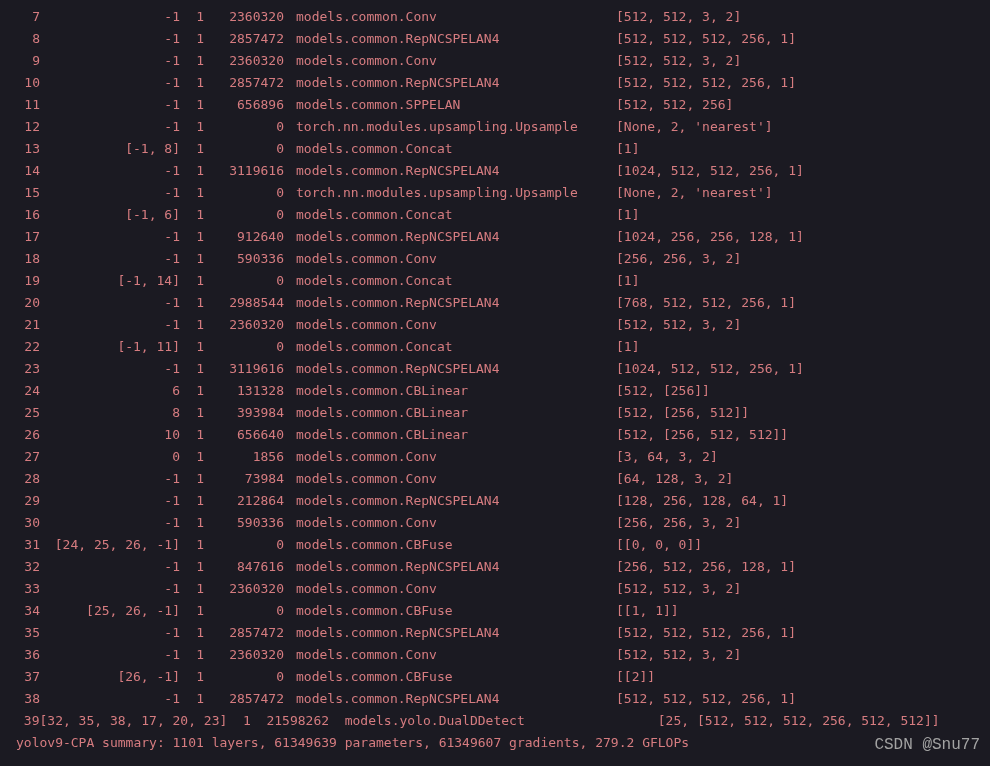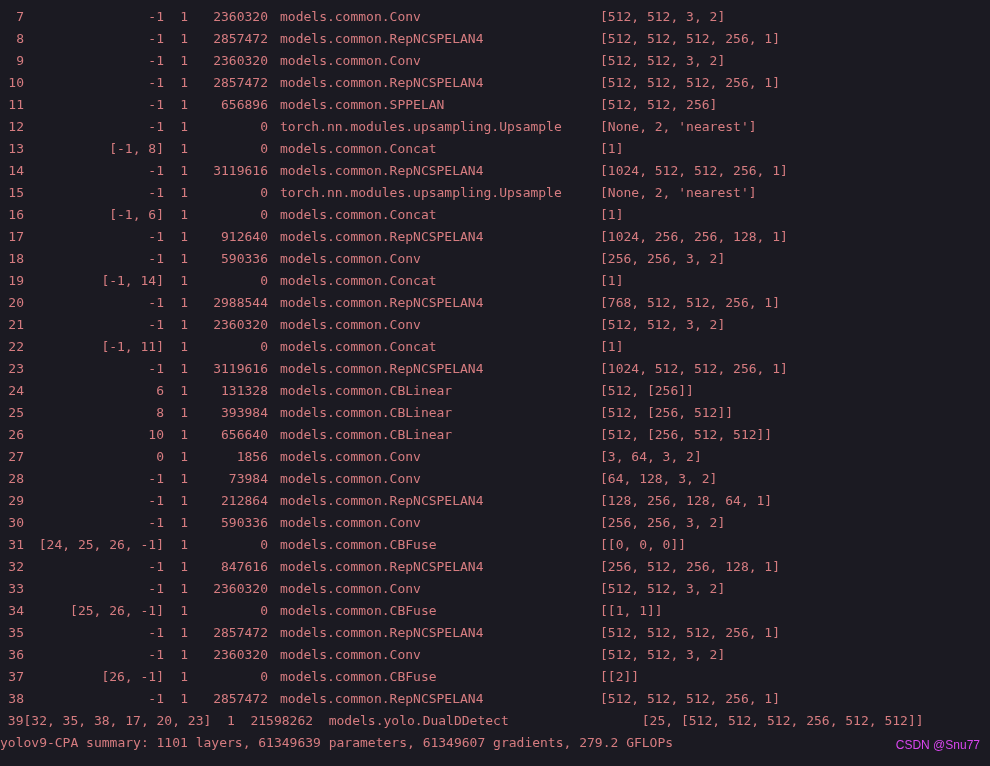--- a/index.html
+++ b/index.html
@@ -8,42 +8,42 @@
     width: 990px;
     height: 766px;
     background: #1b1a22;
     font-family: "Menlo", "Consolas", "DejaVu Sans Mono", monospace;
     font-size: 13px;
     line-height: 22px;
     color: #d67c80;
     overflow: hidden;
   }
   .terminal {
-    padding: 6px 8px 0 0;
+    padding: 6px 8px 0 16px;
     white-space: pre;
   }
   .row {
     height: 22px;
   }
   .idx { display:inline-block; width: 24px; text-align:right; }
   .from { display:inline-block; width: 140px; text-align:right; }
   .n   { display:inline-block; width: 24px; text-align:right; }
   .params { display:inline-block; width: 80px; text-align:right; }
   .gap1 { display:inline-block; width: 12px; }
   .module { display:inline-block; width: 300px; text-align:left; }
   .gap2 { display:inline-block; width: 20px; }
   .args { display:inline-block; text-align:left; }
   .summary-line { }
   .watermark {
     position: absolute;
     right: 10px;
     bottom: 10px;
-    color: #d946ef;
-    font-size: 12px;
-    font-family: Liberation Sans, sans-serif;
+    color: #a3a3a3;
+    font-size: 16px;
+    font-family: Liberation Mono, monospace;
   }
 </style>
 </head>
 <body>
 
 <div class="terminal" id="terminal"><div class="row"><span class="idx">7</span><span class="from">-1</span><span class="n">1</span><span class="params">2360320</span><span class="gap1"></span><span class="module">models.common.Conv</span><span class="gap2"></span><span class="args">[512, 512, 3, 2]</span></div><div class="row"><span class="idx">8</span><span class="from">-1</span><span class="n">1</span><span class="params">2857472</span><span class="gap1"></span><span class="module">models.common.RepNCSPELAN4</span><span class="gap2"></span><span class="args">[512, 512, 512, 256, 1]</span></div><div class="row"><span class="idx">9</span><span class="from">-1</span><span class="n">1</span><span class="params">2360320</span><span class="gap1"></span><span class="module">models.common.Conv</span><span class="gap2"></span><span class="args">[512, 512, 3, 2]</span></div><div class="row"><span class="idx">10</span><span class="from">-1</span><span class="n">1</span><span class="params">2857472</span><span class="gap1"></span><span class="module">models.common.RepNCSPELAN4</span><span class="gap2"></span><span class="args">[512, 512, 512, 256, 1]</span></div><div class="row"><span class="idx">11</span><span class="from">-1</span><span class="n">1</span><span class="params">656896</span><span class="gap1"></span><span class="module">models.common.SPPELAN</span><span class="gap2"></span><span class="args">[512, 512, 256]</span></div><div class="row"><span class="idx">12</span><span class="from">-1</span><span class="n">1</span><span class="params">0</span><span class="gap1"></span><span class="module">torch.nn.modules.upsampling.Upsample</span><span class="gap2"></span><span class="args">[None, 2, 'nearest']</span></div><div class="row"><span class="idx">13</span><span class="from">[-1, 8]</span><span class="n">1</span><span class="params">0</span><span class="gap1"></span><span class="module">models.common.Concat</span><span class="gap2"></span><span class="args">[1]</span></div><div class="row"><span class="idx">14</span><span class="from">-1</span><span class="n">1</span><span class="params">3119616</span><span class="gap1"></span><span class="module">models.common.RepNCSPELAN4</span><span class="gap2"></span><span class="args">[1024, 512, 512, 256, 1]</span></div><div class="row"><span class="idx">15</span><span class="from">-1</span><span class="n">1</span><span class="params">0</span><span class="gap1"></span><span class="module">torch.nn.modules.upsampling.Upsample</span><span class="gap2"></span><span class="args">[None, 2, 'nearest']</span></div><div class="row"><span class="idx">16</span><span class="from">[-1, 6]</span><span class="n">1</span><span class="params">0</span><span class="gap1"></span><span class="module">models.common.Concat</span><span class="gap2"></span><span class="args">[1]</span></div><div class="row"><span class="idx">17</span><span class="from">-1</span><span class="n">1</span><span class="params">912640</span><span class="gap1"></span><span class="module">models.common.RepNCSPELAN4</span><span class="gap2"></span><span class="args">[1024, 256, 256, 128, 1]</span></div><div class="row"><span class="idx">18</span><span class="from">-1</span><span class="n">1</span><span class="params">590336</span><span class="gap1"></span><span class="module">models.common.Conv</span><span class="gap2"></span><span class="args">[256, 256, 3, 2]</span></div><div class="row"><span class="idx">19</span><span class="from">[-1, 14]</span><span class="n">1</span><span class="params">0</span><span class="gap1"></span><span class="module">models.common.Concat</span><span class="gap2"></span><span class="args">[1]</span></div><div class="row"><span class="idx">20</span><span class="from">-1</span><span class="n">1</span><span class="params">2988544</span><span class="gap1"></span><span class="module">models.common.RepNCSPELAN4</span><span class="gap2"></span><span class="args">[768, 512, 512, 256, 1]</span></div><div class="row"><span class="idx">21</span><span class="from">-1</span><span class="n">1</span><span class="params">2360320</span><span class="gap1"></span><span class="module">models.common.Conv</span><span class="gap2"></span><span class="args">[512, 512, 3, 2]</span></div><div class="row"><span class="idx">22</span><span class="from">[-1, 11]</span><span class="n">1</span><span class="params">0</span><span class="gap1"></span><span class="module">models.common.Concat</span><span class="gap2"></span><span class="args">[1]</span></div><div class="row"><span class="idx">23</span><span class="from">-1</span><span class="n">1</span><span class="params">3119616</span><span class="gap1"></span><span class="module">models.common.RepNCSPELAN4</span><span class="gap2"></span><span class="args">[1024, 512, 512, 256, 1]</span></div><div class="row"><span class="idx">24</span><span class="from">6</span><span class="n">1</span><span class="params">131328</span><span class="gap1"></span><span class="module">models.common.CBLinear</span><span class="gap2"></span><span class="args">[512, [256]]</span></div><div class="row"><span class="idx">25</span><span class="from">8</span><span class="n">1</span><span class="params">393984</span><span class="gap1"></span><span class="module">models.common.CBLinear</span><span class="gap2"></span><span class="args">[512, [256, 512]]</span></div><div class="row"><span class="idx">26</span><span class="from">10</span><span class="n">1</span><span class="params">656640</span><span class="gap1"></span><span class="module">models.common.CBLinear</span><span class="gap2"></span><span class="args">[512, [256, 512, 512]]</span></div><div class="row"><span class="idx">27</span><span class="from">0</span><span class="n">1</span><span class="params">1856</span><span class="gap1"></span><span class="module">models.common.Conv</span><span class="gap2"></span><span class="args">[3, 64, 3, 2]</span></div><div class="row"><span class="idx">28</span><span class="from">-1</span><span class="n">1</span><span class="params">73984</span><span class="gap1"></span><span class="module">models.common.Conv</span><span class="gap2"></span><span class="args">[64, 128, 3, 2]</span></div><div class="row"><span class="idx">29</span><span class="from">-1</span><span class="n">1</span><span class="params">212864</span><span class="gap1"></span><span class="module">models.common.RepNCSPELAN4</span><span class="gap2"></span><span class="args">[128, 256, 128, 64, 1]</span></div><div class="row"><span class="idx">30</span><span class="from">-1</span><span class="n">1</span><span class="params">590336</span><span class="gap1"></span><span class="module">models.common.Conv</span><span class="gap2"></span><span class="args">[256, 256, 3, 2]</span></div><div class="row"><span class="idx">31</span><span class="from">[24, 25, 26, -1]</span><span class="n">1</span><span class="params">0</span><span class="gap1"></span><span class="module">models.common.CBFuse</span><span class="gap2"></span><span class="args">[[0, 0, 0]]</span></div><div class="row"><span class="idx">32</span><span class="from">-1</span><span class="n">1</span><span class="params">847616</span><span class="gap1"></span><span class="module">models.common.RepNCSPELAN4</span><span class="gap2"></span><span class="args">[256, 512, 256, 128, 1]</span></div><div class="row"><span class="idx">33</span><span class="from">-1</span><span class="n">1</span><span class="params">2360320</span><span class="gap1"></span><span class="module">models.common.Conv</span><span class="gap2"></span><span class="args">[512, 512, 3, 2]</span></div><div class="row"><span class="idx">34</span><span class="from">[25, 26, -1]</span><span class="n">1</span><span class="params">0</span><span class="gap1"></span><span class="module">models.common.CBFuse</span><span class="gap2"></span><span class="args">[[1, 1]]</span></div><div class="row"><span class="idx">35</span><span class="from">-1</span><span class="n">1</span><span class="params">2857472</span><span class="gap1"></span><span class="module">models.common.RepNCSPELAN4</span><span class="gap2"></span><span class="args">[512, 512, 512, 256, 1]</span></div><div class="row"><span class="idx">36</span><span class="from">-1</span><span class="n">1</span><span class="params">2360320</span><span class="gap1"></span><span class="module">models.common.Conv</span><span class="gap2"></span><span class="args">[512, 512, 3, 2]</span></div><div class="row"><span class="idx">37</span><span class="from">[26, -1]</span><span class="n">1</span><span class="params">0</span><span class="gap1"></span><span class="module">models.common.CBFuse</span><span class="gap2"></span><span class="args">[[2]]</span></div><div class="row"><span class="idx">38</span><span class="from">-1</span><span class="n">1</span><span class="params">2857472</span><span class="gap1"></span><span class="module">models.common.RepNCSPELAN4</span><span class="gap2"></span><span class="args">[512, 512, 512, 256, 1]</span></div><div class="row"> 39[32, 35, 38, 17, 20, 23]  1  21598262  models.yolo.DualDDetect                 [25, [512, 512, 512, 256, 512, 512]]</div><div class="row summary-line">yolov9-CPA summary: 1101 layers, 61349639 parameters, 61349607 gradients, 279.2 GFLOPs</div></div>
 
 <div class="watermark">CSDN @Snu77</div>
 
 </body></html>

